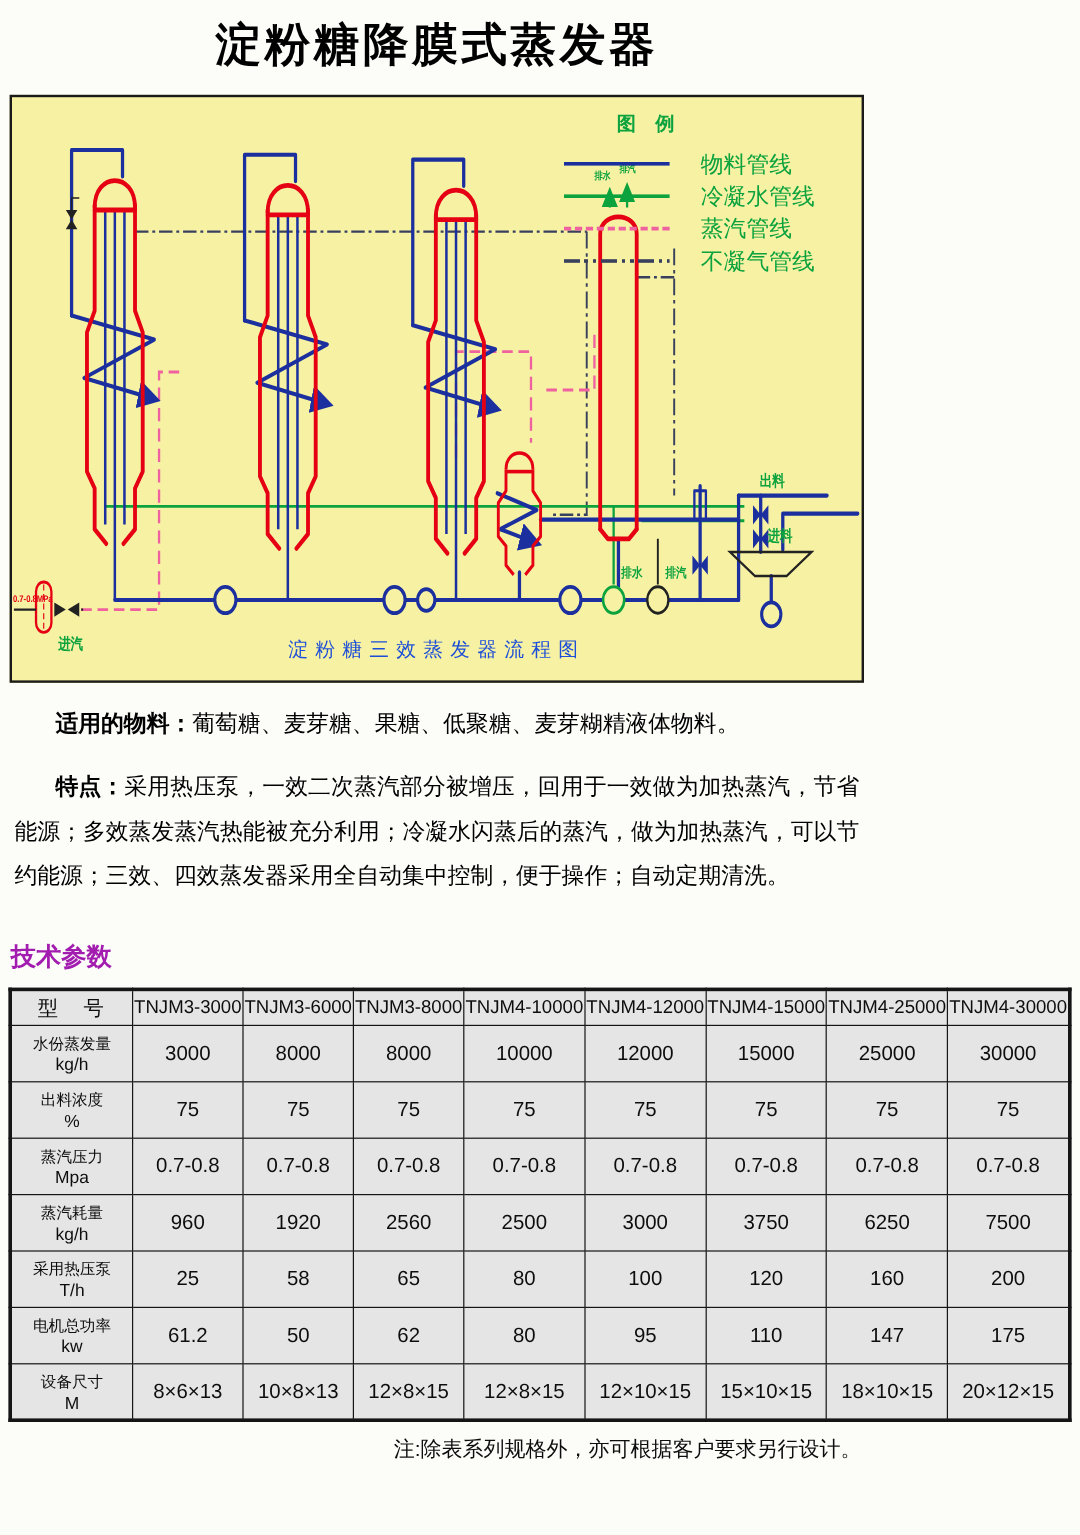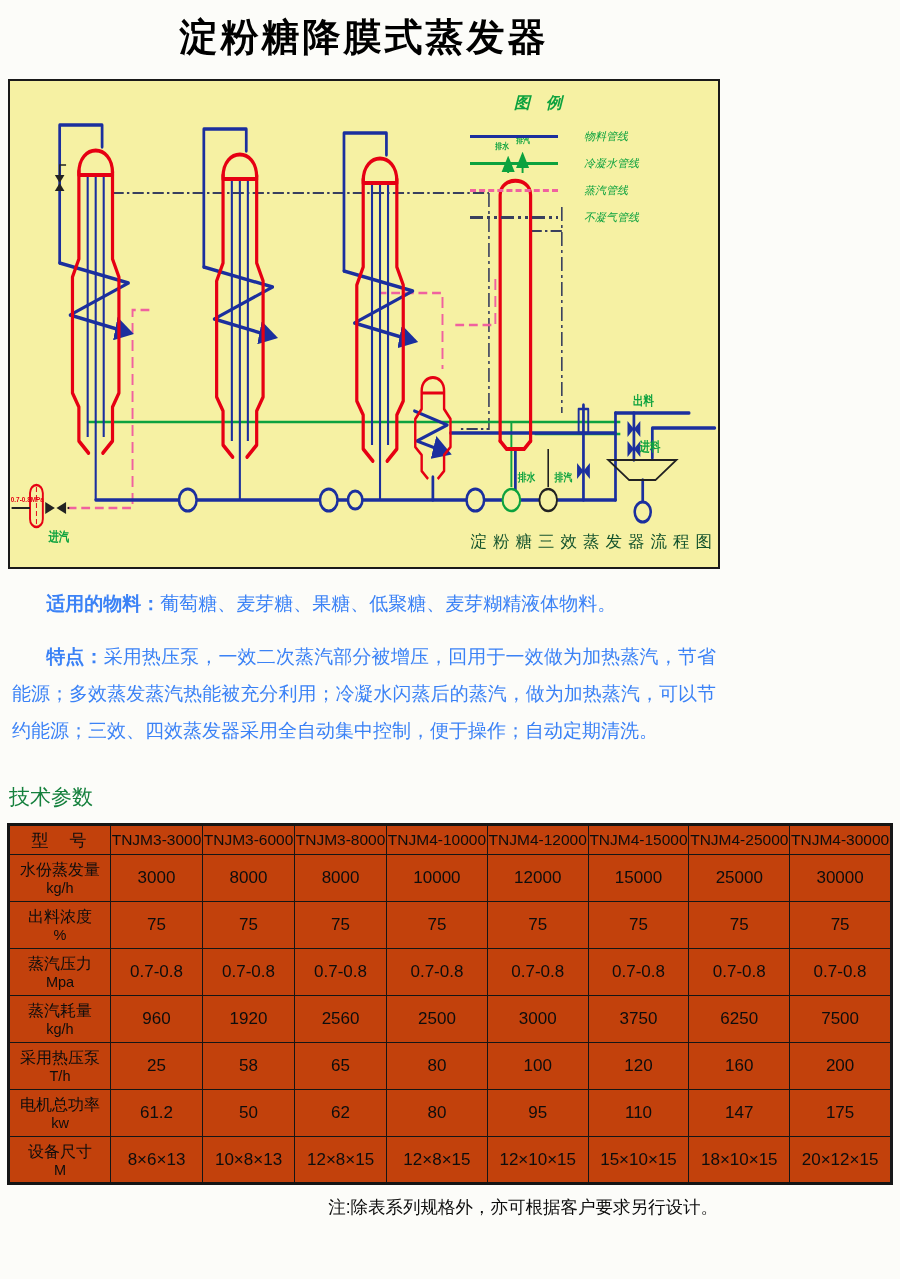--- a/index.html
+++ b/index.html
@@ -27,55 +27,55 @@
   .pipe { stroke:#1b2f9e; stroke-width:3.4; fill:none; stroke-linejoin:round; stroke-linecap:round; }
   .tube { stroke:#1b2f9e; stroke-width:2.6; fill:none; }
   .cond { stroke:#0ca23e; stroke-width:2.4; fill:none; }
   .steam { stroke:#f0619f; stroke-width:2.4; fill:none; stroke-dasharray:11 6; }
   .gas { stroke:#39405e; stroke-width:2; fill:none; stroke-dasharray:14 4 3 4; }
   .blk { stroke:#222; stroke-width:2; fill:none; }
   .pumpb { stroke:#1b2f9e; stroke-width:3.2; fill:#f6f1a3; }
   .pumpg { stroke:#0ca23e; stroke-width:2.6; fill:#f6f1a3; }
   .pumpk { stroke:#222; stroke-width:2.4; fill:#f6f1a3; }
   .legend {
-    position:absolute; right:16px; top:12px; width:232px;font-style:italic;
+    position:absolute; right:16px; top:12px; width:232px;
   }
   .legend-title {
     color:#0ca23e; font-size:16px; font-weight:bold;
     letter-spacing:16px; margin:0 0 9px 44px; white-space:nowrap;
   }
   .legend-row { display:flex; align-items:center; height:27px; }
   .legend-line { width:88px; flex:none; }
-  .legend-label { margin-left:26px; font-size:11px; color:#0ca23e; white-space:nowrap; }
+  .legend-label { margin-left:26px; font-size:19px; color:#0ca23e; white-space:nowrap; }
   .caption {
-    position:absolute; left:0; right:0; bottom:14px; text-align:right;
-    font-size:16.5px; letter-spacing:6px; color:#14532d;
+    position:absolute; left:0; right:0; bottom:14px; text-align:center;
+    font-size:16.5px; letter-spacing:6px; color:#1d4ed8;
   }
   .para {
     margin:16px 12px 0 12px; font-size:19px; line-height:37px;
-    text-align:justify; text-indent:1.8em; color:#3b82f6;
+    text-align:justify; text-indent:1.8em; color:#000000;
   }
   .para b { font-weight:bold; }
   h2.section {
-    margin:34px 0 12px 9px; font-size:21px; font-weight:normal; color:#15803d;
+    margin:34px 0 12px 9px; font-size:21px; font-weight:bold; color:#a21caf;
   }
   table.params {
     width:886px; margin-left:7px; border-collapse:collapse;
-    background:#c2410c; border:3px solid #151515;padding-left:13px;
+    background:#e5e5e5; border:3px solid #151515;padding-left:13px;
   }
   table.params th, table.params td {
     border:1.6px solid #151515; text-align:center; vertical-align:middle;
     padding:0; font-weight:normal; color:#0d0d0d;
   }
   tr.hdr th { height:30px; font-size:15.5px; }
   tr.hdr th:first-child { font-size:17px; letter-spacing:2px; }
   tr.datarow th, tr.datarow td { height:47px; }
   tr.datarow td { font-size:17px; }
   col.lblcol { width:102px; }
-  .param-name { font-size:16px; line-height:19px; }
+  .param-name { font-size:13px; line-height:19px; }
   .param-unit { font-size:14.5px; line-height:16px; margin-top:1px; }
   .note {
     margin:10px 10px 0 0; text-align:right; font-size:17.5px; color:#0d0d0d;
     padding-bottom:14px;
     padding-left:39px;
   }
 </style>
 </head>
 <body>
 

